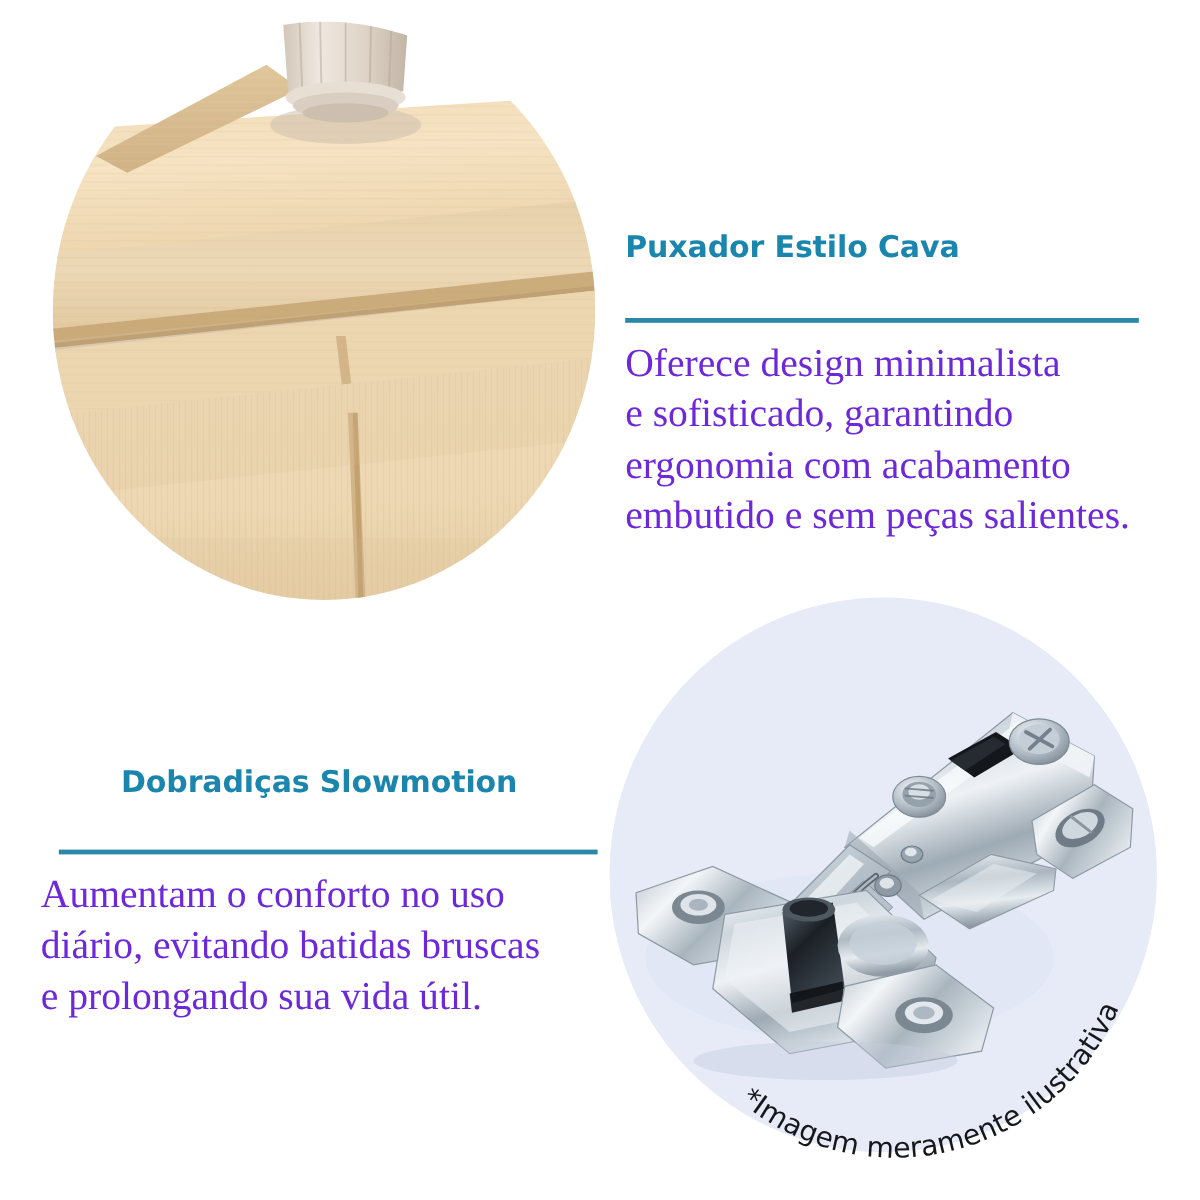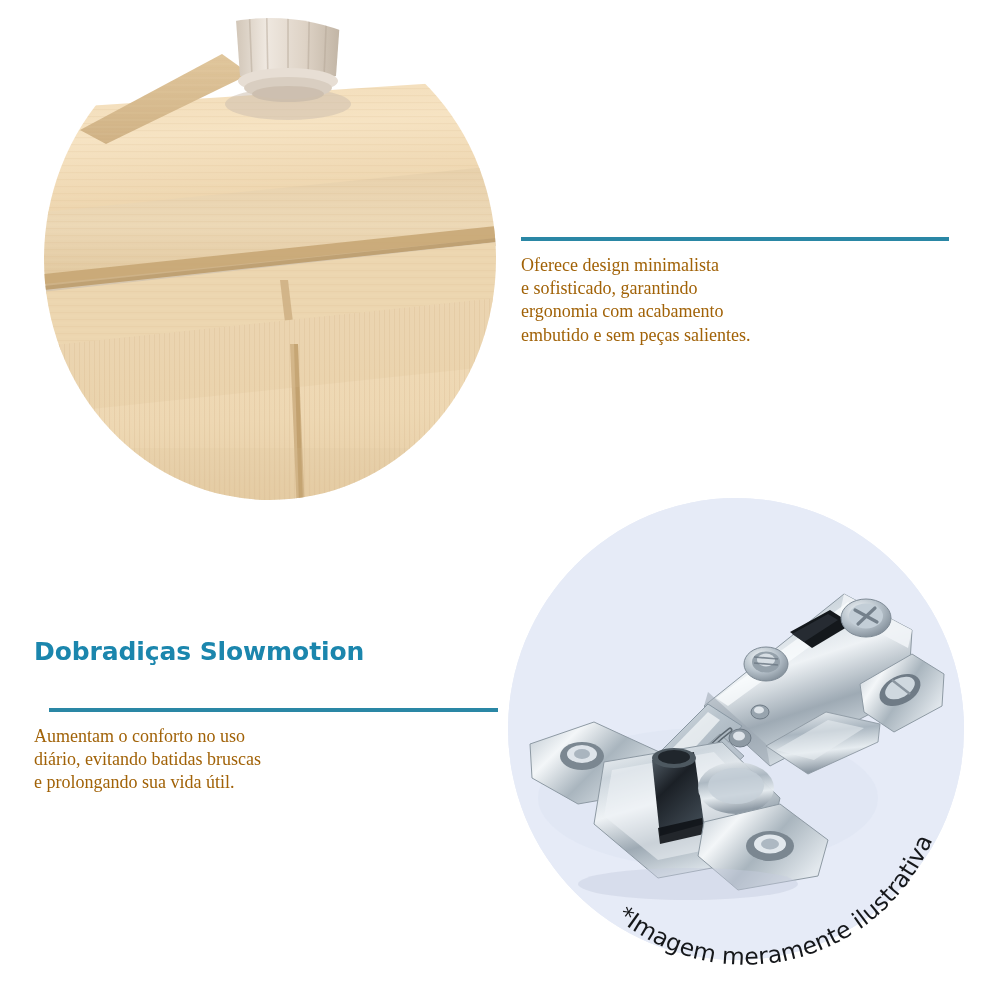--- a/index.html
+++ b/index.html
@@ -50,35 +50,35 @@
   .heading {
     font-family: "DejaVu Sans", "Liberation Sans", sans-serif;
     font-weight: bold;
     font-size: 25px;
     letter-spacing: -0.1px;
     color: #1b86ad;
     line-height: 1.1;
     margin: 0;
     white-space: nowrap;
   }
-  .block-hinge .heading { text-align: left; }
+  .block-hinge .heading { text-align: center; }
 
   .rule {
     height: 4px;
     background: #2a87a5;
     margin: 0;
   }
   .block-handle .rule { width: 428px; margin-top: 45px; }
   .block-hinge  .rule { width: 449px; margin-top: 42px; margin-left: 15px; }
 
   .body-copy {
     font-family: "Liberation Serif", "DejaVu Serif", serif;
-    font-size: 18px;
+    font-size: 33px;
     line-height: 1.29;
-    color: #a16207;
+    color: #6d28d9;
     margin: 0;
     padding-top: 13px;
     white-space: pre-line;
   }
   .block-hinge .body-copy { padding-right: 2px; }
 
   
   .disclaimer {
     position: absolute;
     left: 508px;
@@ -312,20 +312,21 @@
       <defs>
         <path id="arcPath" d="M 86 398 A 202 202 0 0 0 436 226" fill="none"></path>
       </defs>
       <text>
         <textPath href="#arcPath" startOffset="6%">*Imagem meramente ilustrativa</textPath>
       </text>
     </svg>
   </div>
 
   <div class="block block-handle">
+    <h2 class="heading">Puxador Estilo Cava</h2>
     <div class="rule"></div>
     <p class="body-copy">Oferece design minimalista
 e sofisticado, garantindo
 ergonomia com acabamento
 embutido e sem peças salientes.</p>
   </div>
 
   <div class="block block-hinge">
     <h2 class="heading">Dobradiças Slowmotion</h2>
     <div class="rule"></div>

